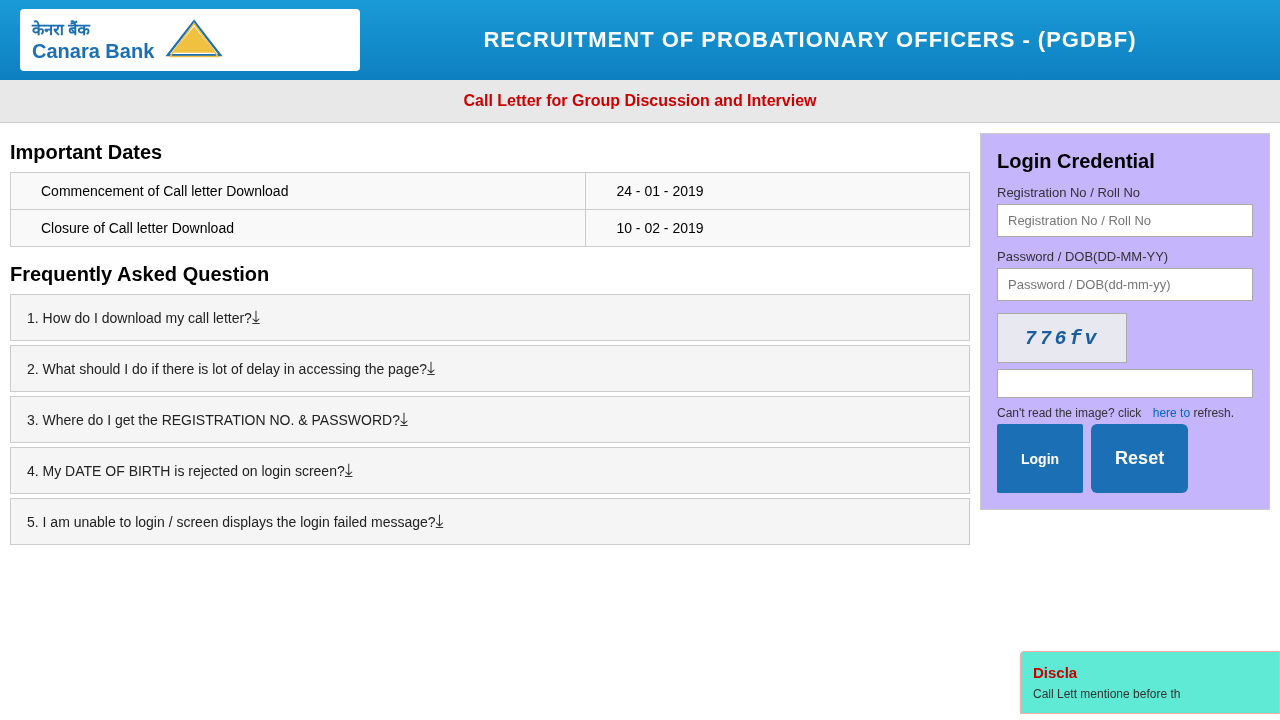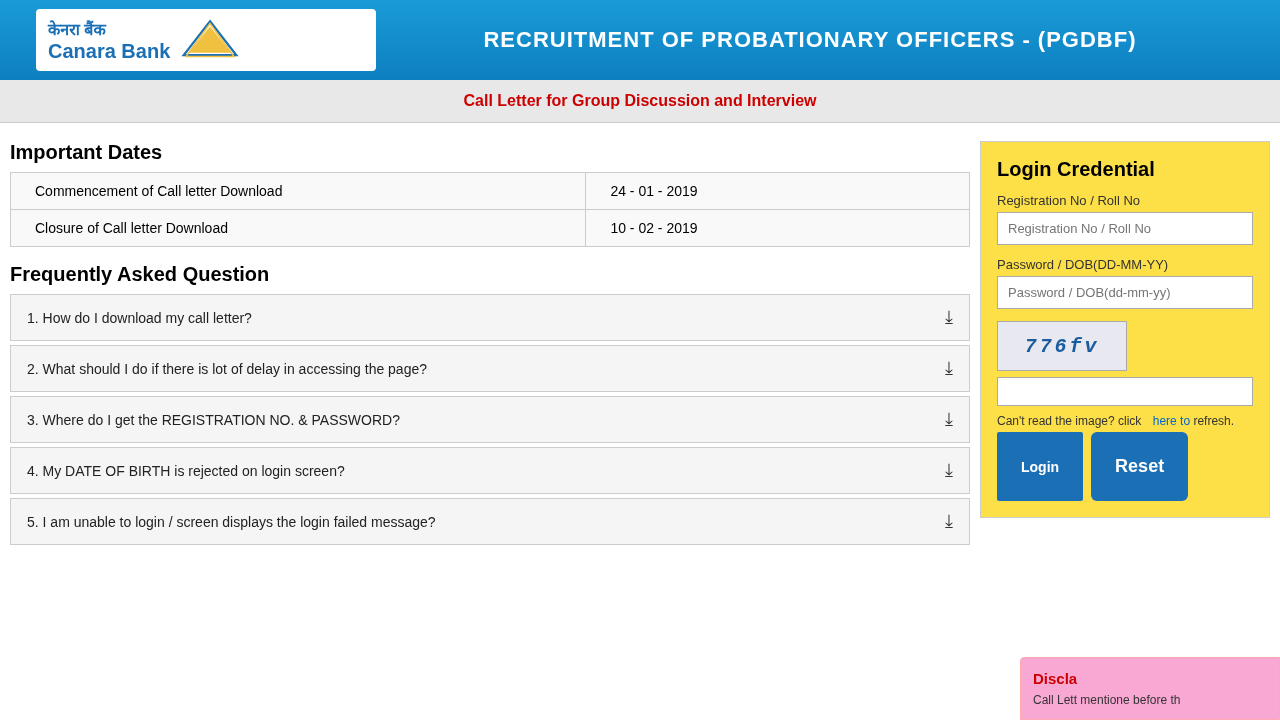--- a/index.html
+++ b/index.html
@@ -3,21 +3,21 @@
   <meta charset="utf-8">
   <style>
     * { margin: 0; padding: 0; box-sizing: border-box; }
     body { font-family: Arial, sans-serif; font-size: 14px; background: #fff; width: 1280px; overflow-x: hidden; }
 
     
     .header {
       background: linear-gradient(to bottom, #1a9bd7, #0d7fc0);
       display: flex;
       align-items: center;
-      padding: 10px 36px;
+      padding: 10px 20px;
       height: 80px;
     }
     .header-logo {
       background: white;
       border-radius: 4px;
       padding: 6px 12px;
       display: flex;
       align-items: center;
       gap: 10px;
       min-width: 340px;
@@ -71,61 +71,61 @@
     }
 
     
     .dates-table {
       width: 100%;
       border-collapse: collapse;
       margin-bottom: 16px;
       border: 1px solid #ccc;
     }
     .dates-table td {
-      padding: 10px 24px;
+      padding: 10px 30px;
       border: 1px solid #ccc;
       background: #f9f9f9;
     }
     .dates-table td:first-child {
       width: 60%;
       color: #000;
     }
     .dates-table td:last-child {
       color: #000;
       font-weight: normal;
     }
 
     
     .faq-item {
       border: 1px solid #ccc;
       margin-bottom: 4px;
       background: #f5f5f5;
       display: flex;
-      justify-content: space-between;
+      justify-content: flex-start;
       align-items: center;
       padding: 12px 16px;
       cursor: pointer;
     }
     .faq-question {
       color: #222;
       font-size: 14px;
     }
     .faq-chevron {
       font-size: 18px;
       color: #333;
     }
 
     
     .login-panel {
       width: 290px;
       min-width: 290px;
       border: 1px solid #ccc;
-      background: #fde047;
+      background: #c4b5fd;
       padding: 16px;
-      margin-top: 8px;
+      margin-top: 0;
     }
     .login-title {
       font-size: 20px;
       font-weight: bold;
       color: #000;
       margin-bottom: 12px;
     }
     .form-label {
       font-size: 13px;
       color: #333;
@@ -207,24 +207,24 @@
       padding: 24px 24px;
       font-size: 18px;
       font-weight: bold;
       cursor: pointer;
       border-radius: 6px;
     }
 
     
     .disclaimer-popup {
       position: fixed;
-      bottom: 0;
+      bottom: 6px;
       right: 0;
       width: 260px;
-      background: #f9a8d4;
+      background: #5eead4;
       border: 1px solid #ffaaaa;
       padding: 12px;
       border-radius: 4px 0 0 0;
     }
     .disclaimer-title {
       font-weight: bold;
       font-size: 15px;
       color: #cc0000;
       margin-bottom: 6px;
     }

